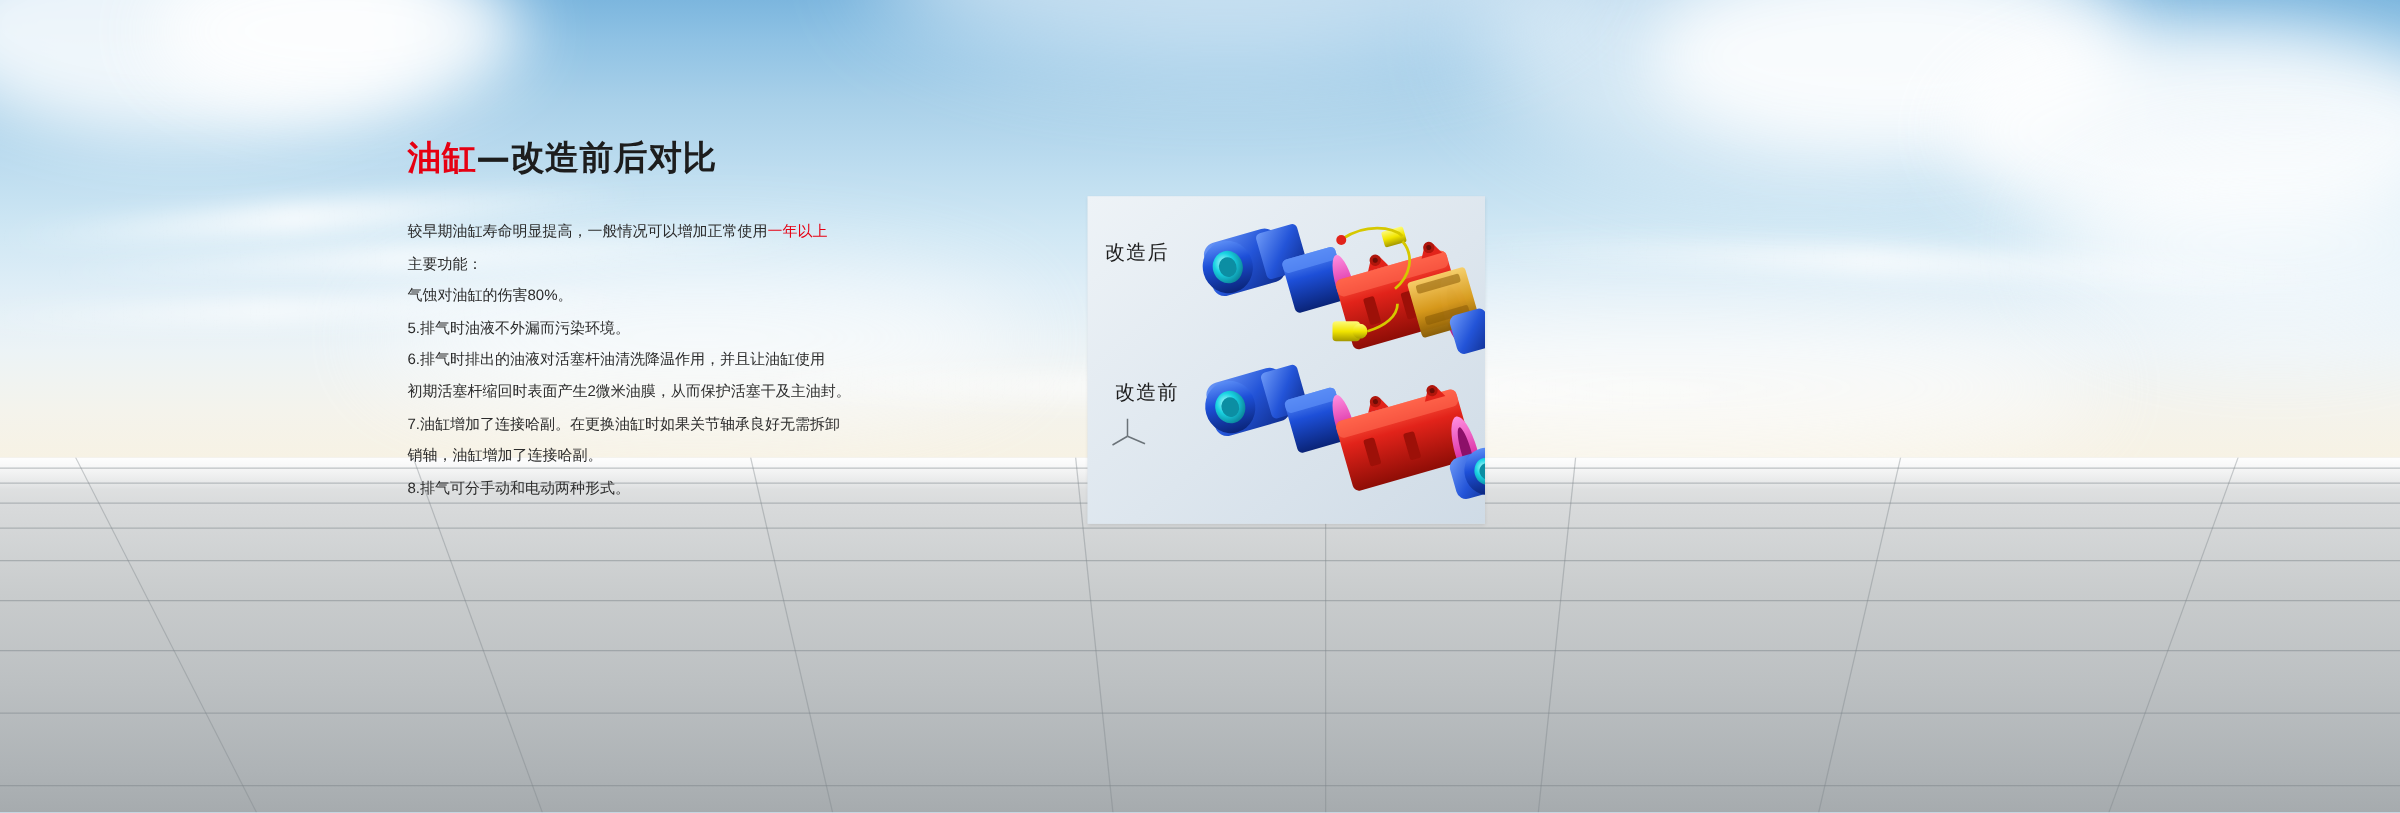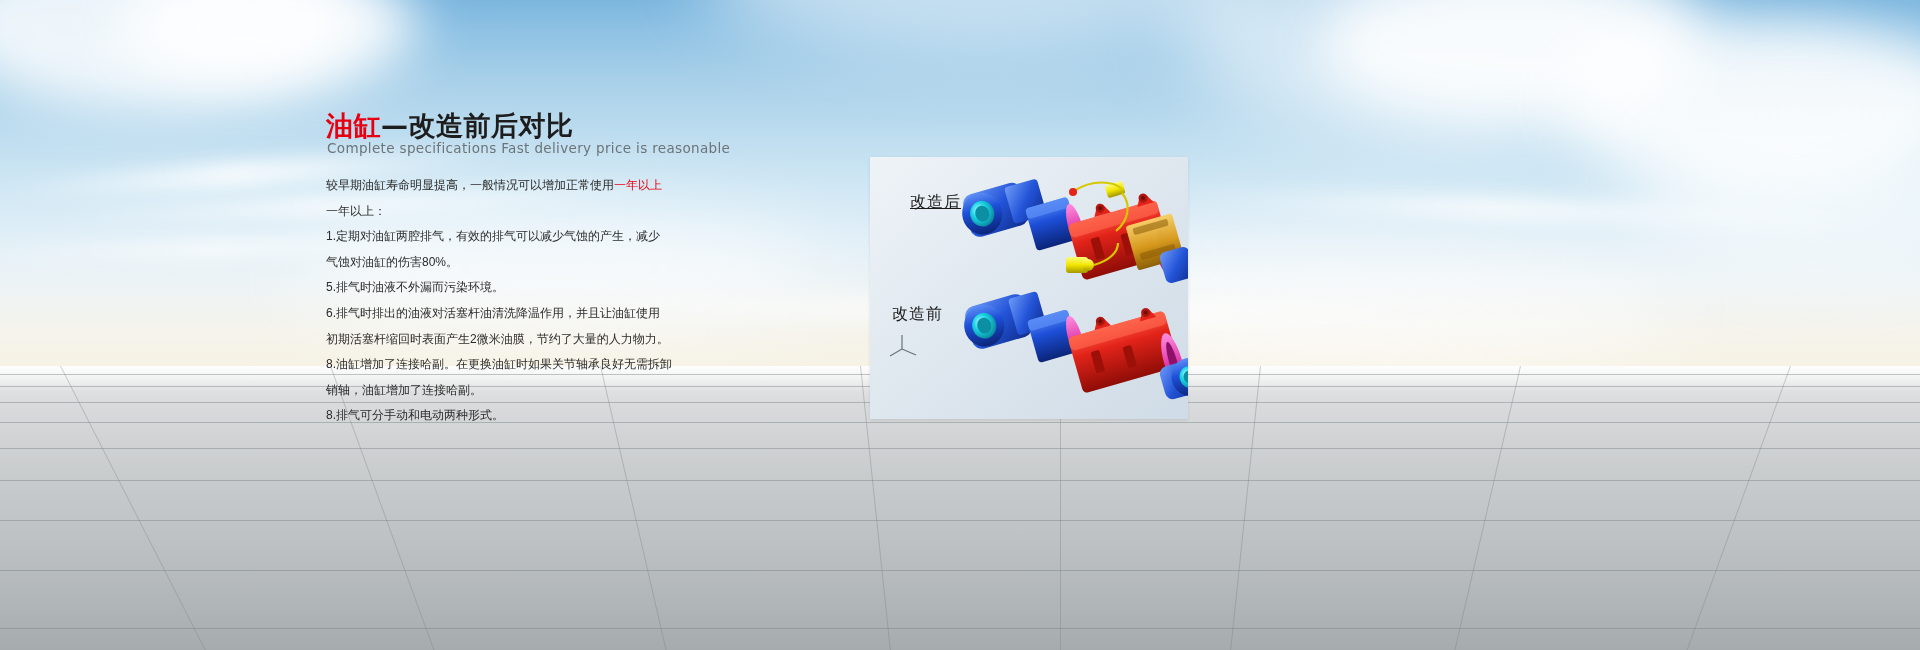--- a/index.html
+++ b/index.html
@@ -105,21 +105,21 @@
     background:linear-gradient(135deg,#e8eef3 0%,#dde6ee 45%,#d2dde7 100%);
     box-shadow:0 1px 3px rgba(0,0,0,.10);
     overflow:hidden;
   }
   .panel-label {
     position:absolute;
     font-size:16px; color:#1b1b1b; letter-spacing:1px;
     font-family:"DejaVu Sans","Liberation Sans",sans-serif;
     white-space:nowrap;
   }
-  .label-after  { left:40px; top:35px;text-decoration:underline; }
+  .label-after  { left:14px; top:35px; }
   .label-before { left:22px; top:147px; }
 
   
 </style>
 </head>
 <body>
 
 <div id="banner">
 
   <div class="sky">
@@ -161,33 +161,31 @@
     <div class="vline" style="left:1790px; top:0;   width:1.4px; height:284px; transform:skewX(-20deg);"></div>
 
   </div>
 
   <div class="content">
 
     <div class="headline">
       <span class="hl-red">油缸</span><span>—改造前后对比</span>
     </div>
 
-    <div class="subhead">Complete specifications Fast delivery price is reasonable</div>
 
     <div class="body-block">
       <div class="line">
         <span>较早期油缸寿命明显提高，一般情况可以增加正常使用</span><span class="red">一年以上</span>
       </div>
-      <div class="line">一年以上：</div>
-      <div class="line">1.定期对油缸两腔排气，有效的排气可以减少气蚀的产生，减少</div>
+      <div class="line">主要功能：</div>
       <div class="line">气蚀对油缸的伤害80%。</div>
       <div class="line">5.排气时油液不外漏而污染环境。</div>
       <div class="line">6.排气时排出的油液对活塞杆油清洗降温作用，并且让油缸使用</div>
-      <div class="line">初期活塞杆缩回时表面产生2微米油膜，节约了大量的人力物力。</div>
-      <div class="line">8.油缸增加了连接哈副。在更换油缸时如果关节轴承良好无需拆卸</div>
+      <div class="line">初期活塞杆缩回时表面产生2微米油膜，从而保护活塞干及主油封。</div>
+      <div class="line">7.油缸增加了连接哈副。在更换油缸时如果关节轴承良好无需拆卸</div>
       <div class="line">销轴，油缸增加了连接哈副。</div>
       <div class="line">8.排气可分手动和电动两种形式。</div>
     </div>
 
     <div class="panel">
 
       <svg width="318" height="262" viewBox="0 0 318 262">
         <defs>
           <linearGradient id="gRed" x1="0" y1="0" x2="0" y2="1">
             <stop offset="0%" stop-color="#ff5b42"></stop>

